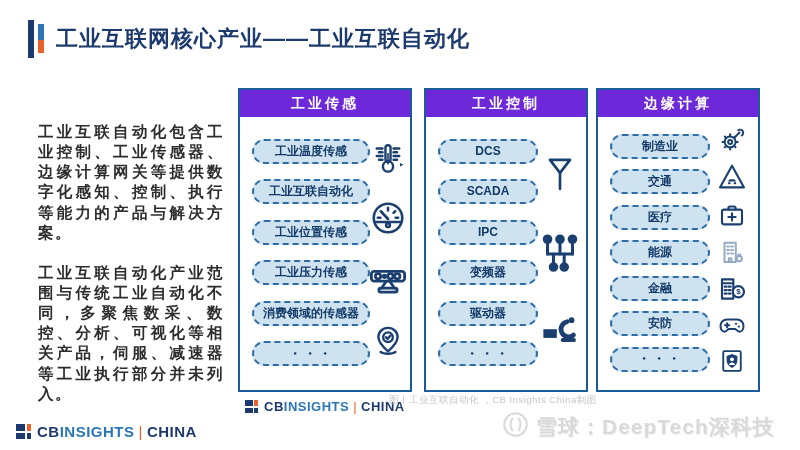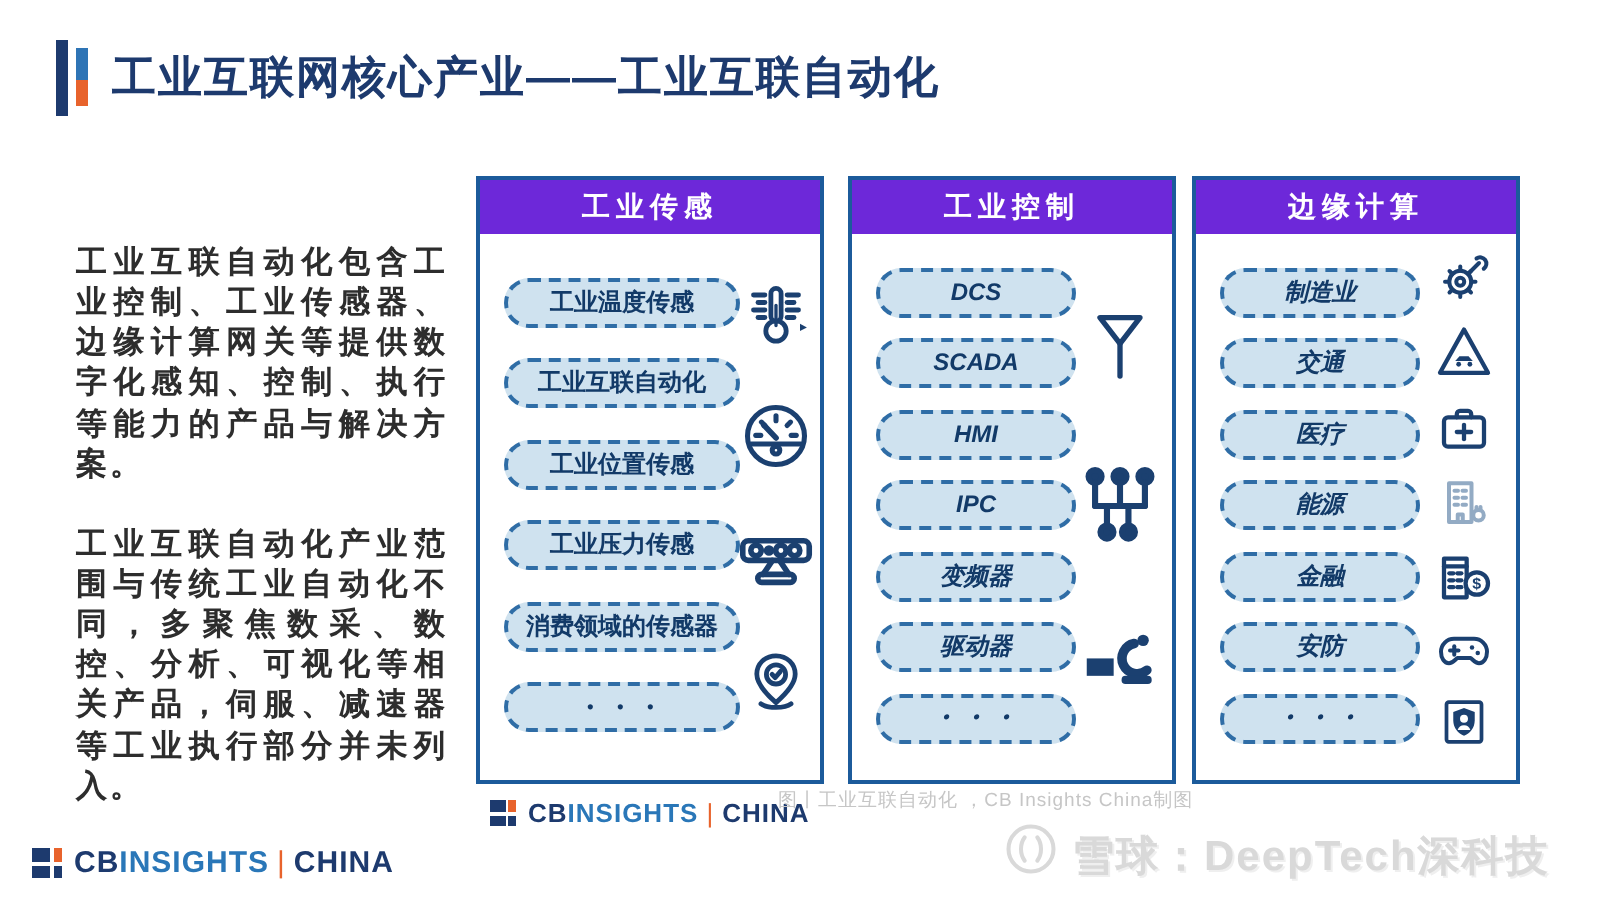--- a/index.html
+++ b/index.html
@@ -22,21 +22,21 @@
   .column{position:absolute;top:88px;height:304px;border:2px solid #1c5b9b;background:#fff;
           box-sizing:border-box;display:flex;flex-direction:column;}
   #col-sensing{left:238px;width:174px;}
   #col-control{left:424px;width:164px;justify-content:space-between;}
   #col-edge{left:596px;width:164px;}
   .col-header{height:27px;flex:0 0 auto;background:#6d28d9;color:#fff;font-weight:bold;
               font-size:14px;display:flex;align-items:center;justify-content:center;letter-spacing:3px;}
   .col-body{flex:1;display:flex;padding:6px 4px 8px 12px;min-height:0;}
   .pill-stack{display:flex;flex-direction:column;justify-content:space-evenly;flex:0 0 auto;}
   #col-sensing .pill-stack{width:118px;}
-  #col-control .pill-stack,#col-edge .pill-stack{width:100px;font-style:italic;}
+  #col-control .pill-stack,#col-edge .pill-stack{width:100px;}
   .icon-stack{flex:1;display:flex;flex-direction:column;justify-content:space-evenly;align-items:center;min-width:0;}
   .pill{box-sizing:border-box;width:100%;min-height:25px;border:2px dashed #2f6da6;border-radius:14px;
         background:#cfe2ef;color:#123a68;font-weight:bold;font-size:12px;line-height:1.25;
         display:flex;align-items:center;justify-content:center;text-align:center;padding:2px 5px;}
   .pill.dots{letter-spacing:2px;font-size:13px;}
   .ic{stroke:#1b4070;fill:none;stroke-width:1.6;stroke-linecap:round;stroke-linejoin:round;}
   .ic.light{stroke:#93abc4;}
   
   .logo-row{display:flex;align-items:center;gap:6px;white-space:nowrap;}
   .cb-mark{position:relative;flex:0 0 auto;}
@@ -144,21 +144,20 @@
     </div>
   </div>
 </div>
 
 <div class="column" id="col-control">
   <div class="col-header">工业控制</div>
   <div class="col-body">
     <div class="pill-stack">
       <div class="pill">DCS</div>
       <div class="pill">SCADA</div>
-      <div class="pill">HMI</div>
       <div class="pill">IPC</div>
       <div class="pill">变频器</div>
       <div class="pill">驱动器</div>
       <div class="pill dots">・・・</div>
     </div>
     <div class="icon-stack">
       <span>
         <svg class="ic" viewBox="0 0 24 24" width="40" height="44">
           <path d="M6,3.5 h12 l-6,7.8 z"></path>
           <line x1="12" y1="11.3" x2="12" y2="21"></line>

